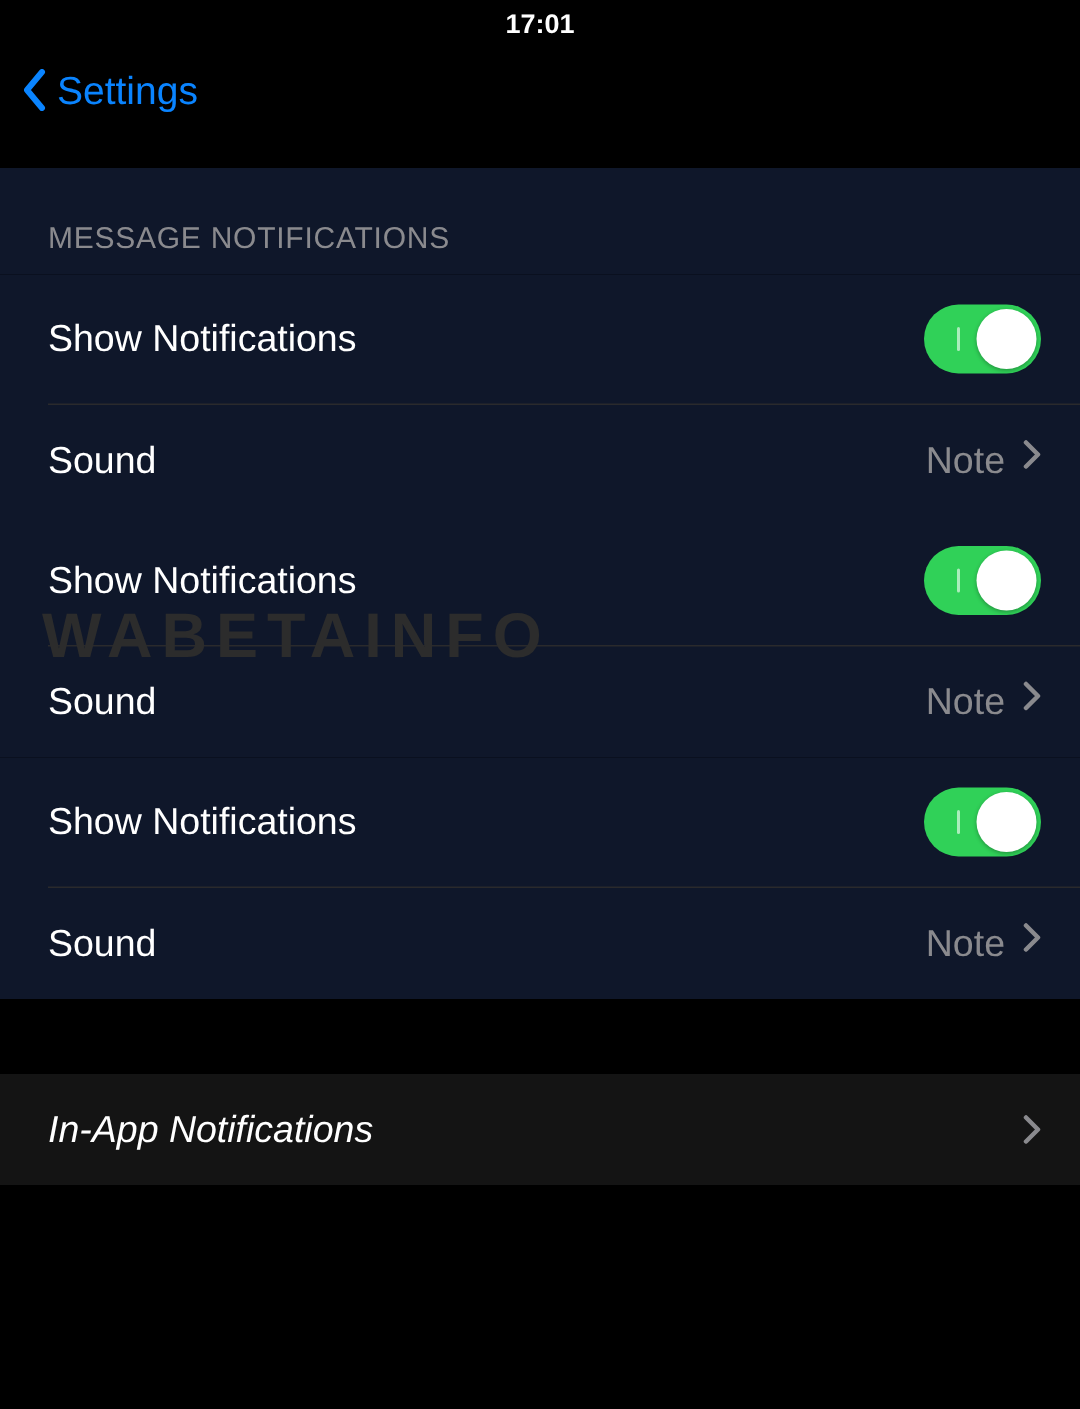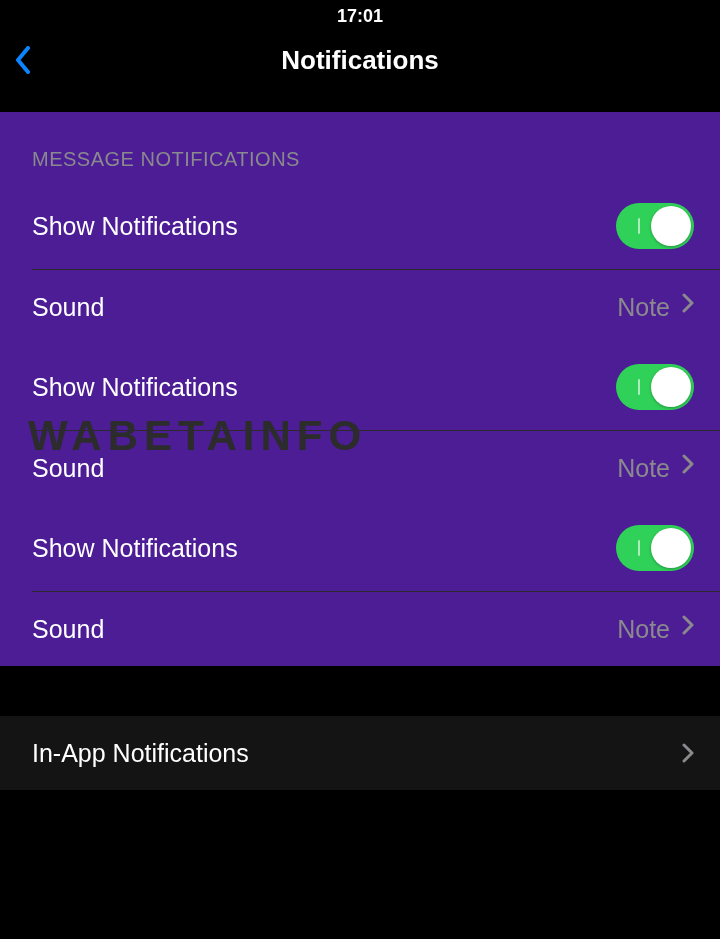--- a/index.html
+++ b/index.html
@@ -57,24 +57,24 @@
     }
     .content {
       padding-top: 24px;
     }
     .section-header {
       padding: 36px 32px 12px 32px;
       font-size: 20px;
       color: #8a8a8e;
       text-transform: uppercase;
       letter-spacing: 0.5px;
-      background: #4c1d95;
+      background: #0f172a;
     }
     .section-body {
-      background: #4c1d95;
+      background: #0f172a;
     }
     .row {
       display: flex;
       align-items: center;
       justify-content: space-between;
       padding: 20px 26px 20px 32px;
       font-size: 25px;
       color: #ffffff;
       min-height: 74px;
     }
@@ -123,50 +123,50 @@
       top: 3px;
       width: 40px;
       height: 40px;
       border-radius: 20px;
       background: #ffffff;
       box-shadow: 0 1px 3px rgba(0,0,0,0.3);
     }
     .inapp-section {
       margin-top: 50px;
       background: #141414;
+      font-style: italic;
     }
     .watermark {
       position: absolute;
       left: 28px;
       top: 400px;
       font-size: 42px;
       font-weight: 800;
       letter-spacing: 6px;
       color: #2c2c2c;
       pointer-events: none;
       font-family: Arial, sans-serif;
-      margin-top: 12px;
     }
   </style>
 </head>
 <body>
 
 <div class="status-bar">
   <span>17:01</span>
 </div>
 
 <div class="nav-bar">
   <div class="back-button">
     <span class="back-chevron">
       <svg viewBox="0 0 18 28" fill="none">
         <polyline points="14,2 4,14 14,26" stroke="#0a84ff" stroke-width="4" stroke-linecap="round" stroke-linejoin="round"></polyline>
       </svg>
     </span>
-  </div>
-  <div class="nav-title">Notifications</div>
+    <span>Settings</span>
+  </div>
 </div>
 
 <div class="content">
 
   <div class="section-header">MESSAGE NOTIFICATIONS</div>
   <div class="section-body">
     <div class="row">
       <span class="row-label">Show Notifications</span>
       <div class="toggle">
         <span class="toggle-tick"></span>

